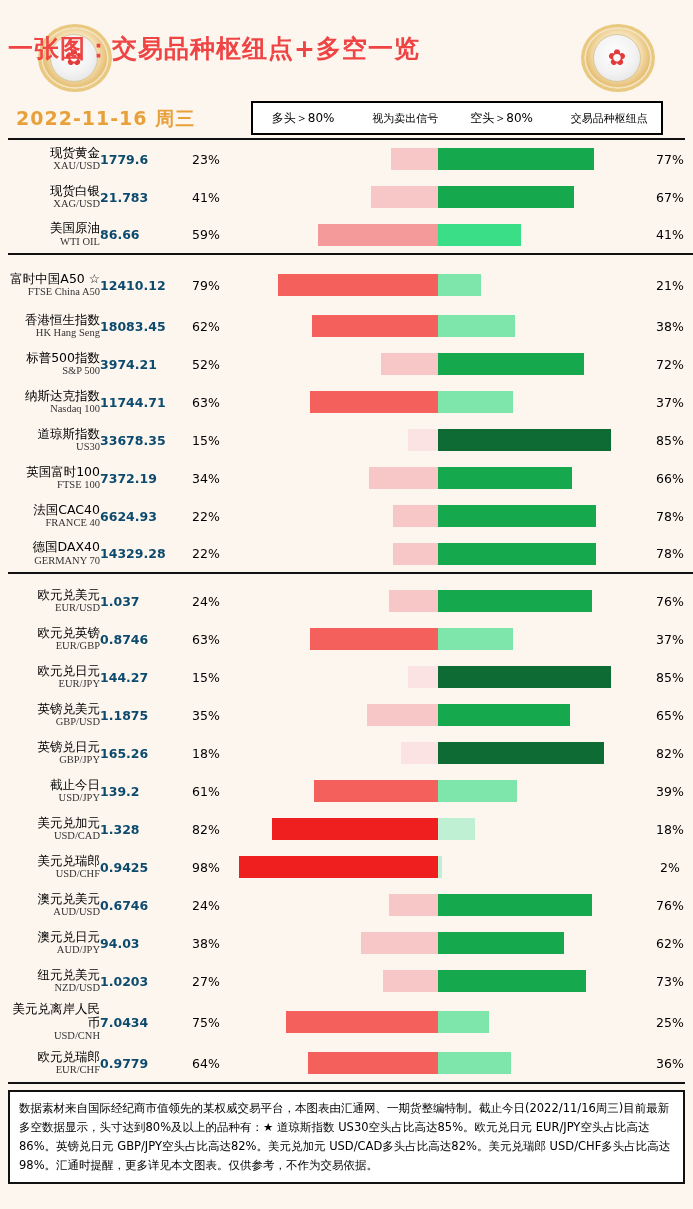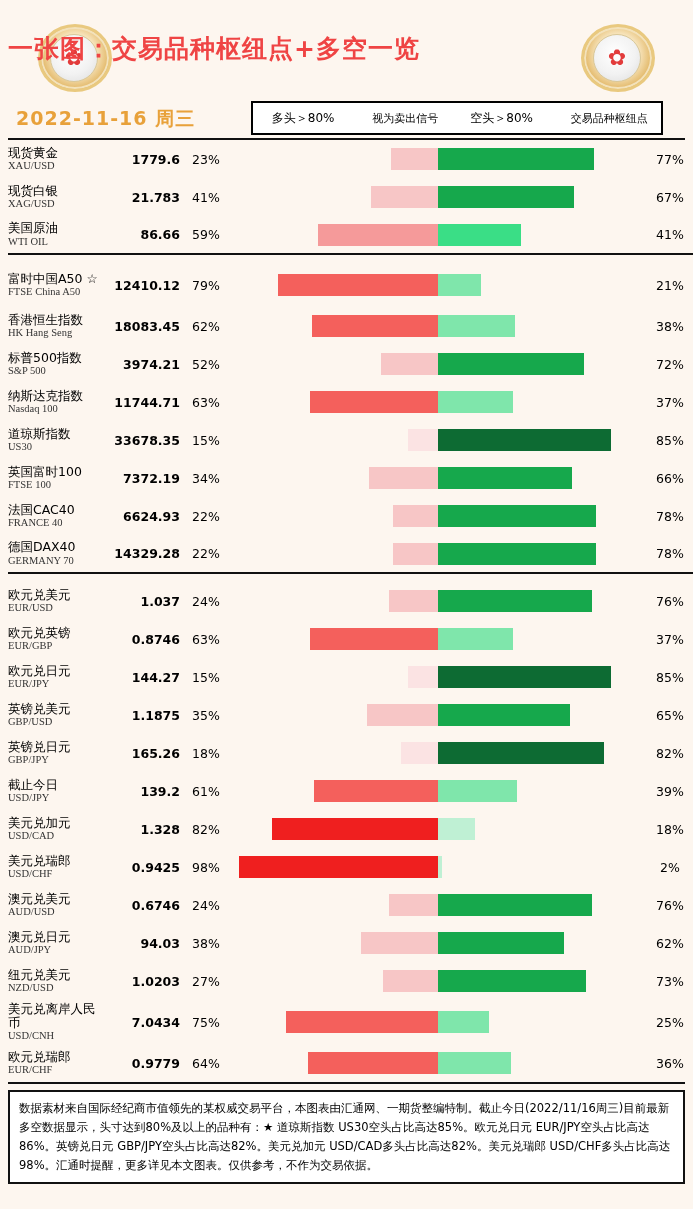--- a/index.html
+++ b/index.html
@@ -78,27 +78,27 @@
   .c-pivot{width:80px;}
   .c-bull{width:52px;}
   .c-bar{width:412px;}
   .c-bear{width:52px;}
 
   tr.row{height:38px;}
   tr.row.tall{height:44px;}
   tr.sep td{height:8px;border-top:2px solid #111;background:#fdf6ef;}
 
   .nm{
-    text-align:left;line-height:1.15;
+    text-align:right;line-height:1.15;
     font-family:"DejaVu Sans","Liberation Sans",sans-serif;
   }
   .nm .cn{font-size:12.5px;color:#000;display:block;}
   .nm .en{font-size:10.5px;color:#333;display:block;font-family:"Liberation Serif",serif;}
   .pv{
-    text-align:right;color:#000000;font-weight:bold;font-size:12.5px;
+    text-align:left;color:#0c4a6e;font-weight:bold;font-size:12.5px;
     font-family:"DejaVu Sans","Liberation Sans",sans-serif;
   }
   .bl,.br{
     text-align:center;font-size:12.5px;color:#000;
     font-family:"DejaVu Sans","Liberation Sans",sans-serif;
   }
   .br{padding-right:6px;}
   .bar{
     position:relative;height:22px;width:406px;margin:0 auto;
   }

